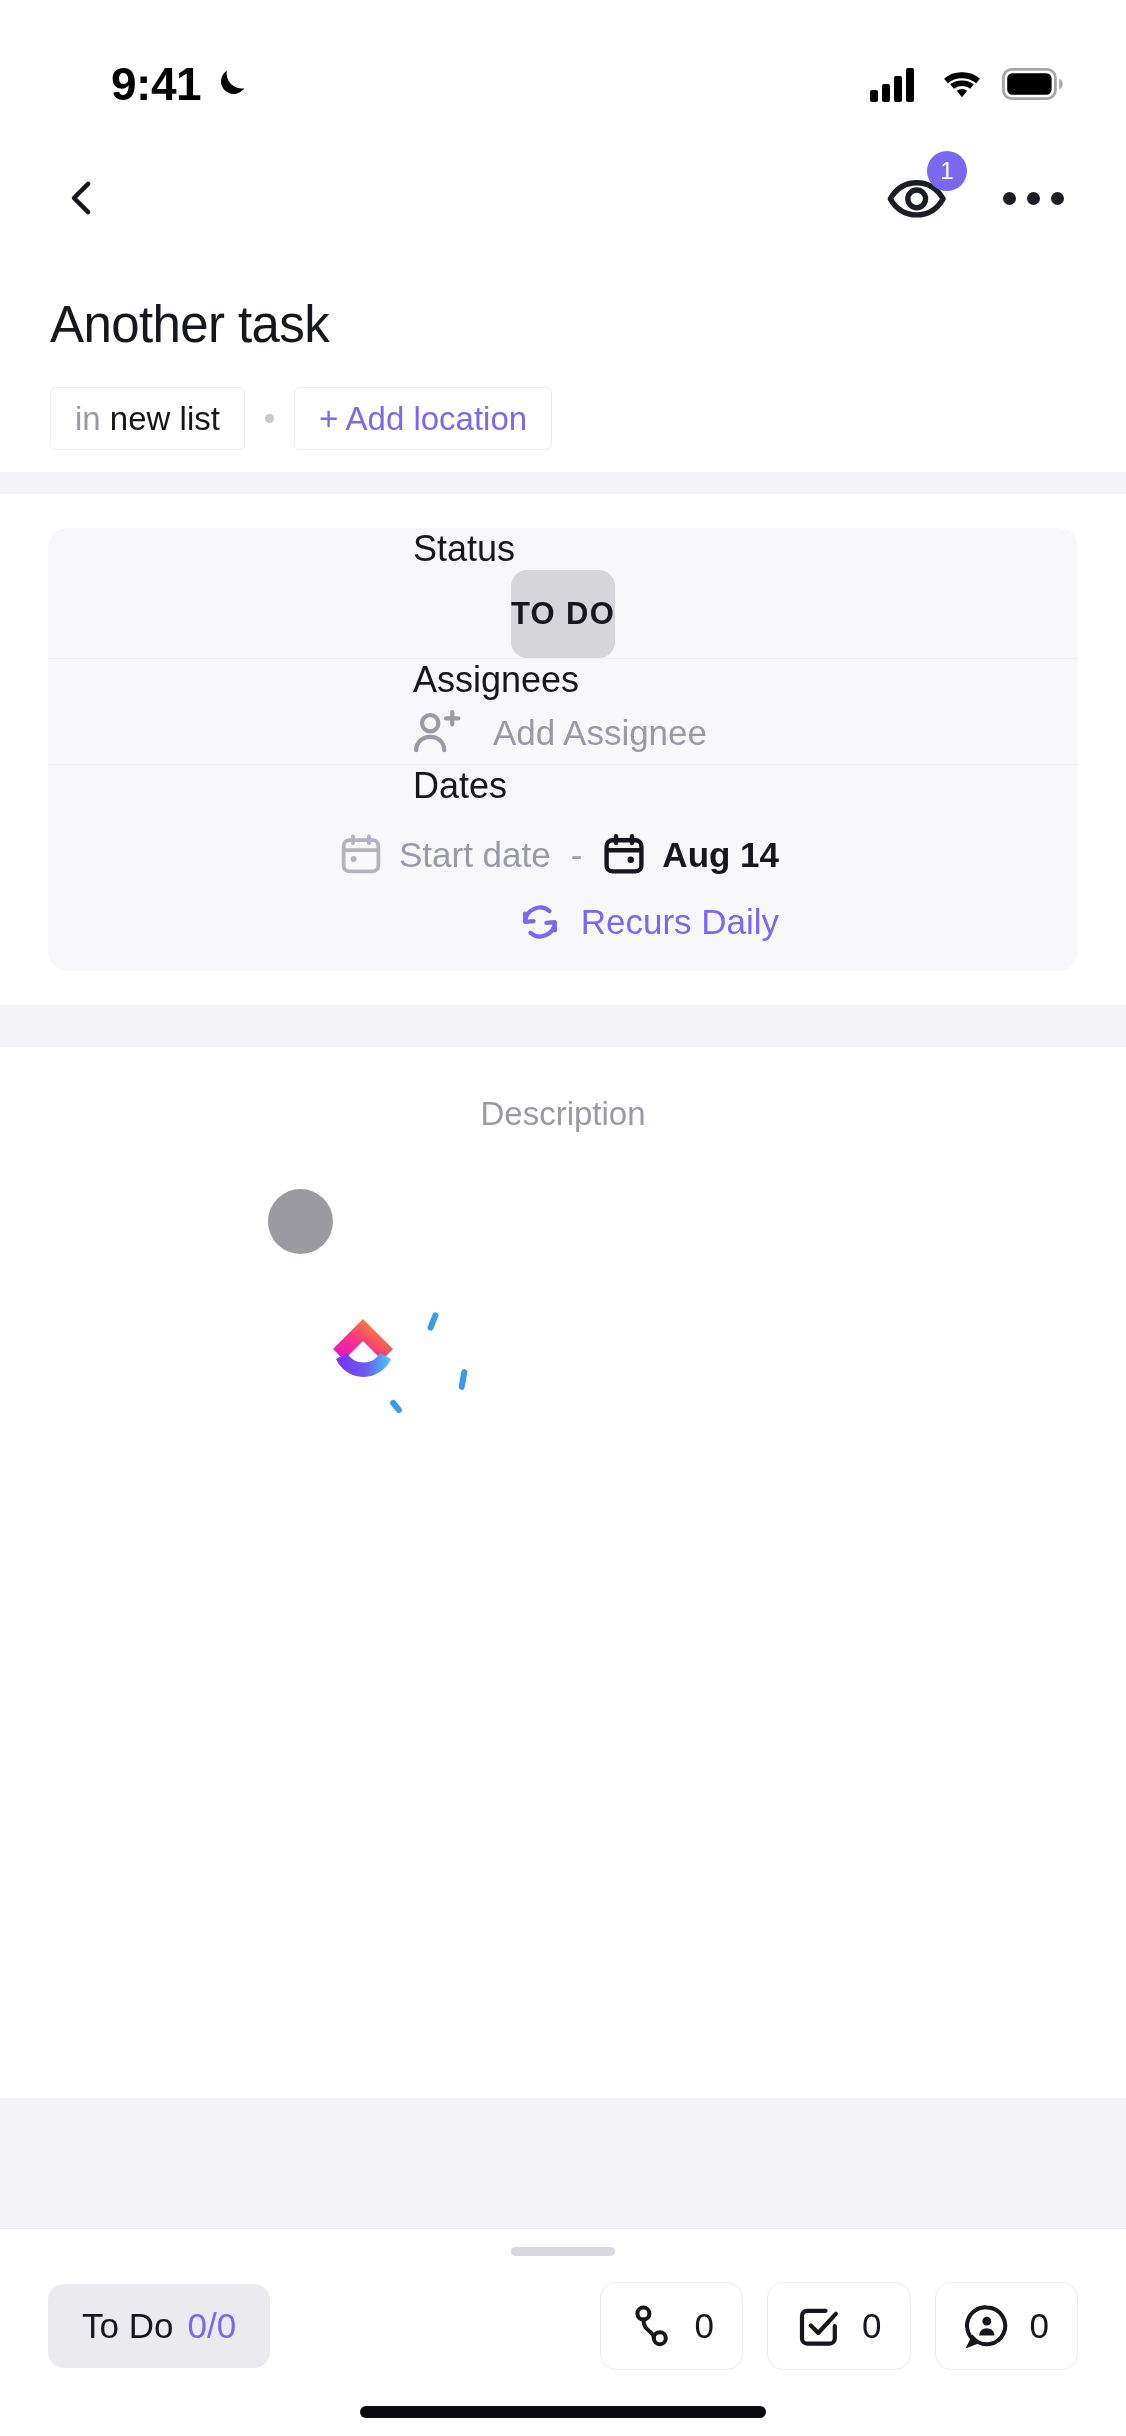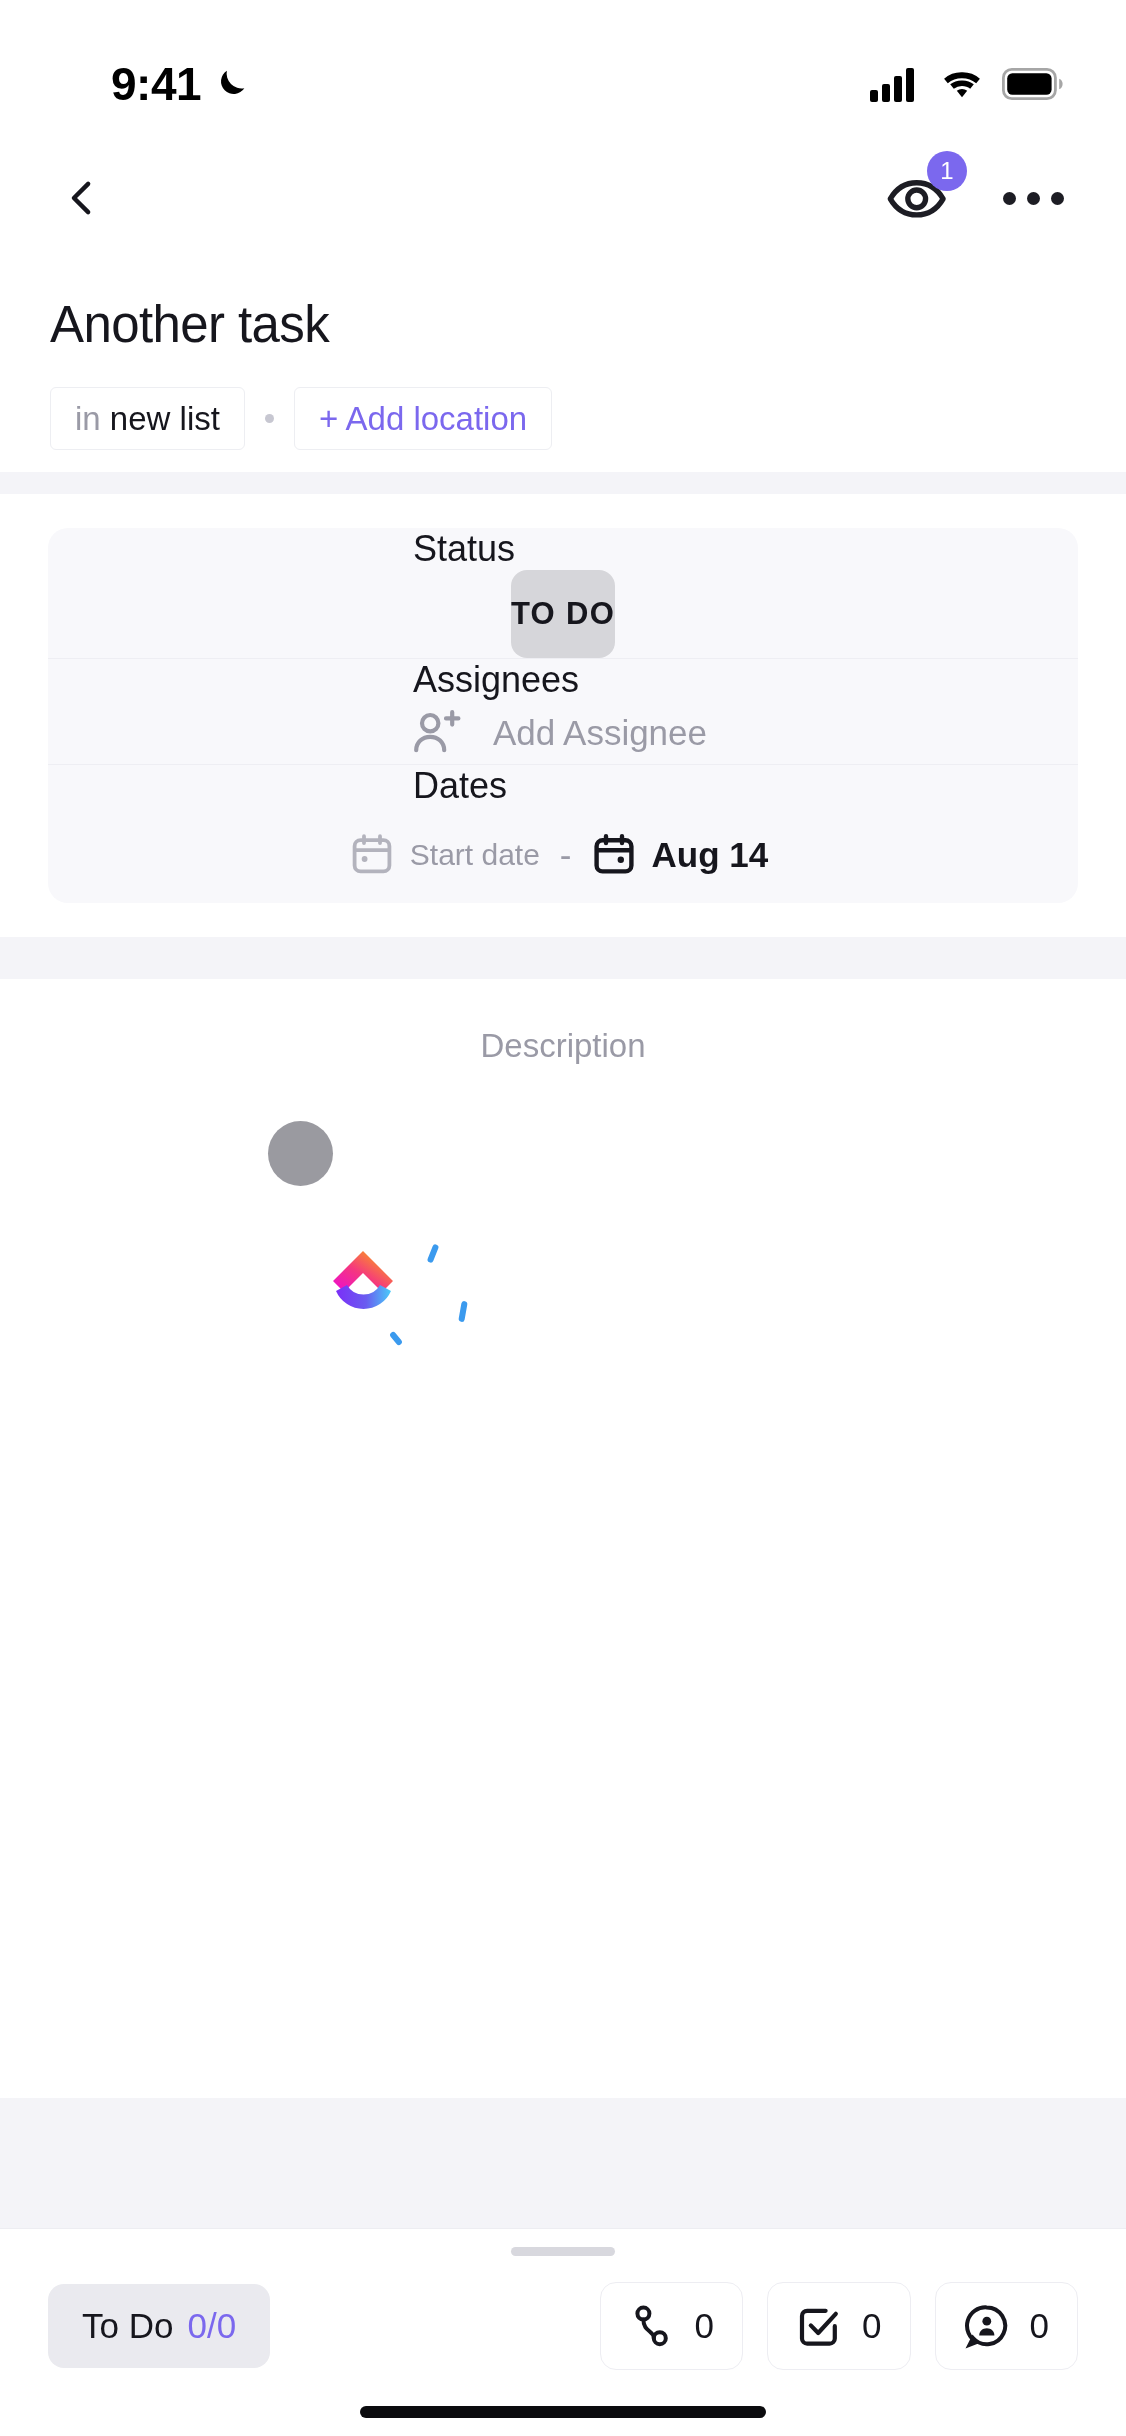--- a/index.html
+++ b/index.html
@@ -140,21 +140,21 @@
     font-size: 31px; font-weight: 700; letter-spacing: 1.3px;
     color: #16161d;
     cursor: pointer;
   }
 
   .add-assignee { display: flex; align-items: center; gap: 28px; cursor: pointer; padding-right: 8px; }
   .add-assignee .txt { font-size: 35px; color: #9a9aa6; }
 
   .dates-cell { display: flex; flex-direction: column; align-items: flex-end; gap: 22px; padding: 26px 8px 26px 0; width: 100%; }
   .dates-line { display: flex; align-items: center; gap: 16px; }
-  .dates-line .muted { font-size: 30px; color: #9a9aa6; }
+  .dates-line .muted { font-size: 35px; color: #9a9aa6; }
   .dates-line .dash { font-size: 35px; color: #9a9aa6; margin: 0 4px; }
   .dates-line .strong { font-size: 35px; color: #16161d; font-weight: 700; }
   .recurs { display: flex; align-items: center; gap: 18px; cursor: pointer; }
   .recurs .txt { font-size: 35px; color: #7B68EE; }
 
   .band { height: 42px; background: #f4f4f8; margin-top: 34px; flex: 0 0 42px; }
 
   .desc-section { background: #fff; padding: 48px 50px 0 50px; flex: 1 1 auto; position: relative; }
   .desc-label { font-size: 33px; color: #9a9aa6; text-align: center; }
 
@@ -303,20 +303,29 @@
               </svg>
               <span class="muted">Start date</span>
               <span class="dash">-</span>
               <svg width="44" height="44" viewBox="0 0 22 22">
                 <rect x="2.3" y="3.6" width="17.4" height="15.6" rx="3" fill="none" stroke="#16161d" stroke-width="2.2"></rect>
                 <path d="M2.3 8.6h17.4" stroke="#16161d" stroke-width="2.2"></path>
                 <path d="M7 1.6v3.4M15 1.6v3.4" stroke="#16161d" stroke-width="2.2" stroke-linecap="round"></path>
                 <circle cx="14.4" cy="13.4" r="1.6" fill="#16161d"></circle>
               </svg>
               <span class="strong">Aug 14</span>
+            </div>
+            <div class="recurs">
+              <svg width="46" height="46" viewBox="0 0 23 23">
+                <path d="M4.1 11.3a7.4 7.4 0 0 1 12.2-5.2" fill="none" stroke="#7B68EE" stroke-width="2.1" stroke-linecap="round"></path>
+                <path d="M18.9 11.7a7.4 7.4 0 0 1-12.2 5.2" fill="none" stroke="#7B68EE" stroke-width="2.1" stroke-linecap="round"></path>
+                <path d="M4.0 7.3l.2 4.1 4.1-.3" fill="none" stroke="#7B68EE" stroke-width="2.1" stroke-linecap="round" stroke-linejoin="round"></path>
+                <path d="M19.0 15.7l-.2-4.1-4.1.3" fill="none" stroke="#7B68EE" stroke-width="2.1" stroke-linecap="round" stroke-linejoin="round"></path>
+              </svg>
+              <span class="txt">Recurs Daily</span>
             </div>
           </div>
         </div>
       </div>
     </div>
 
     <div class="band"></div>
 
     <div class="desc-section">
       <div class="desc-label">Description</div>

